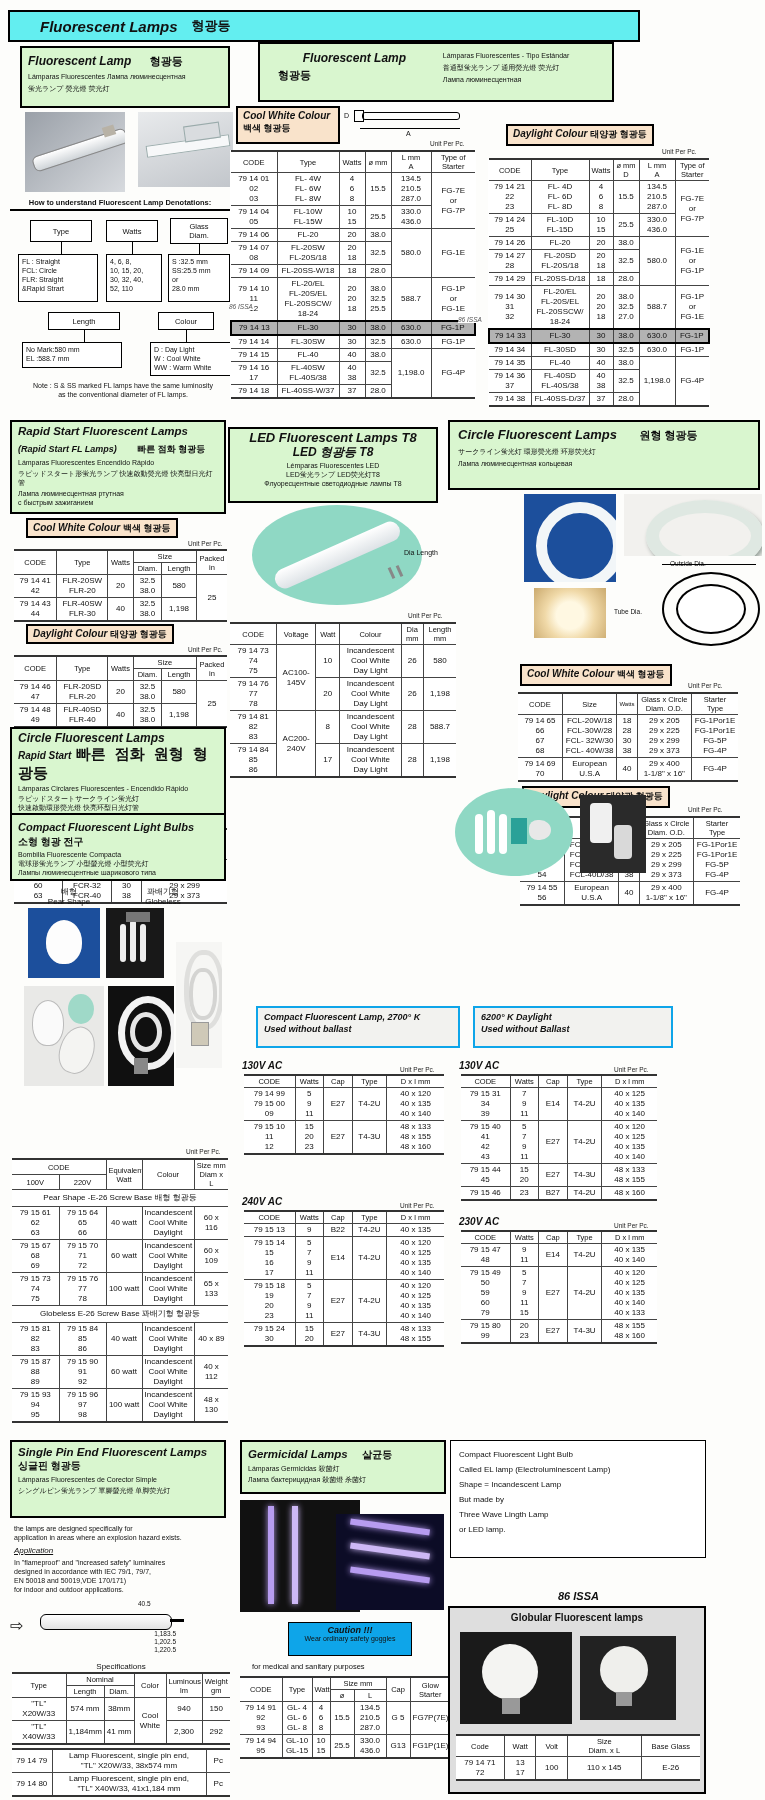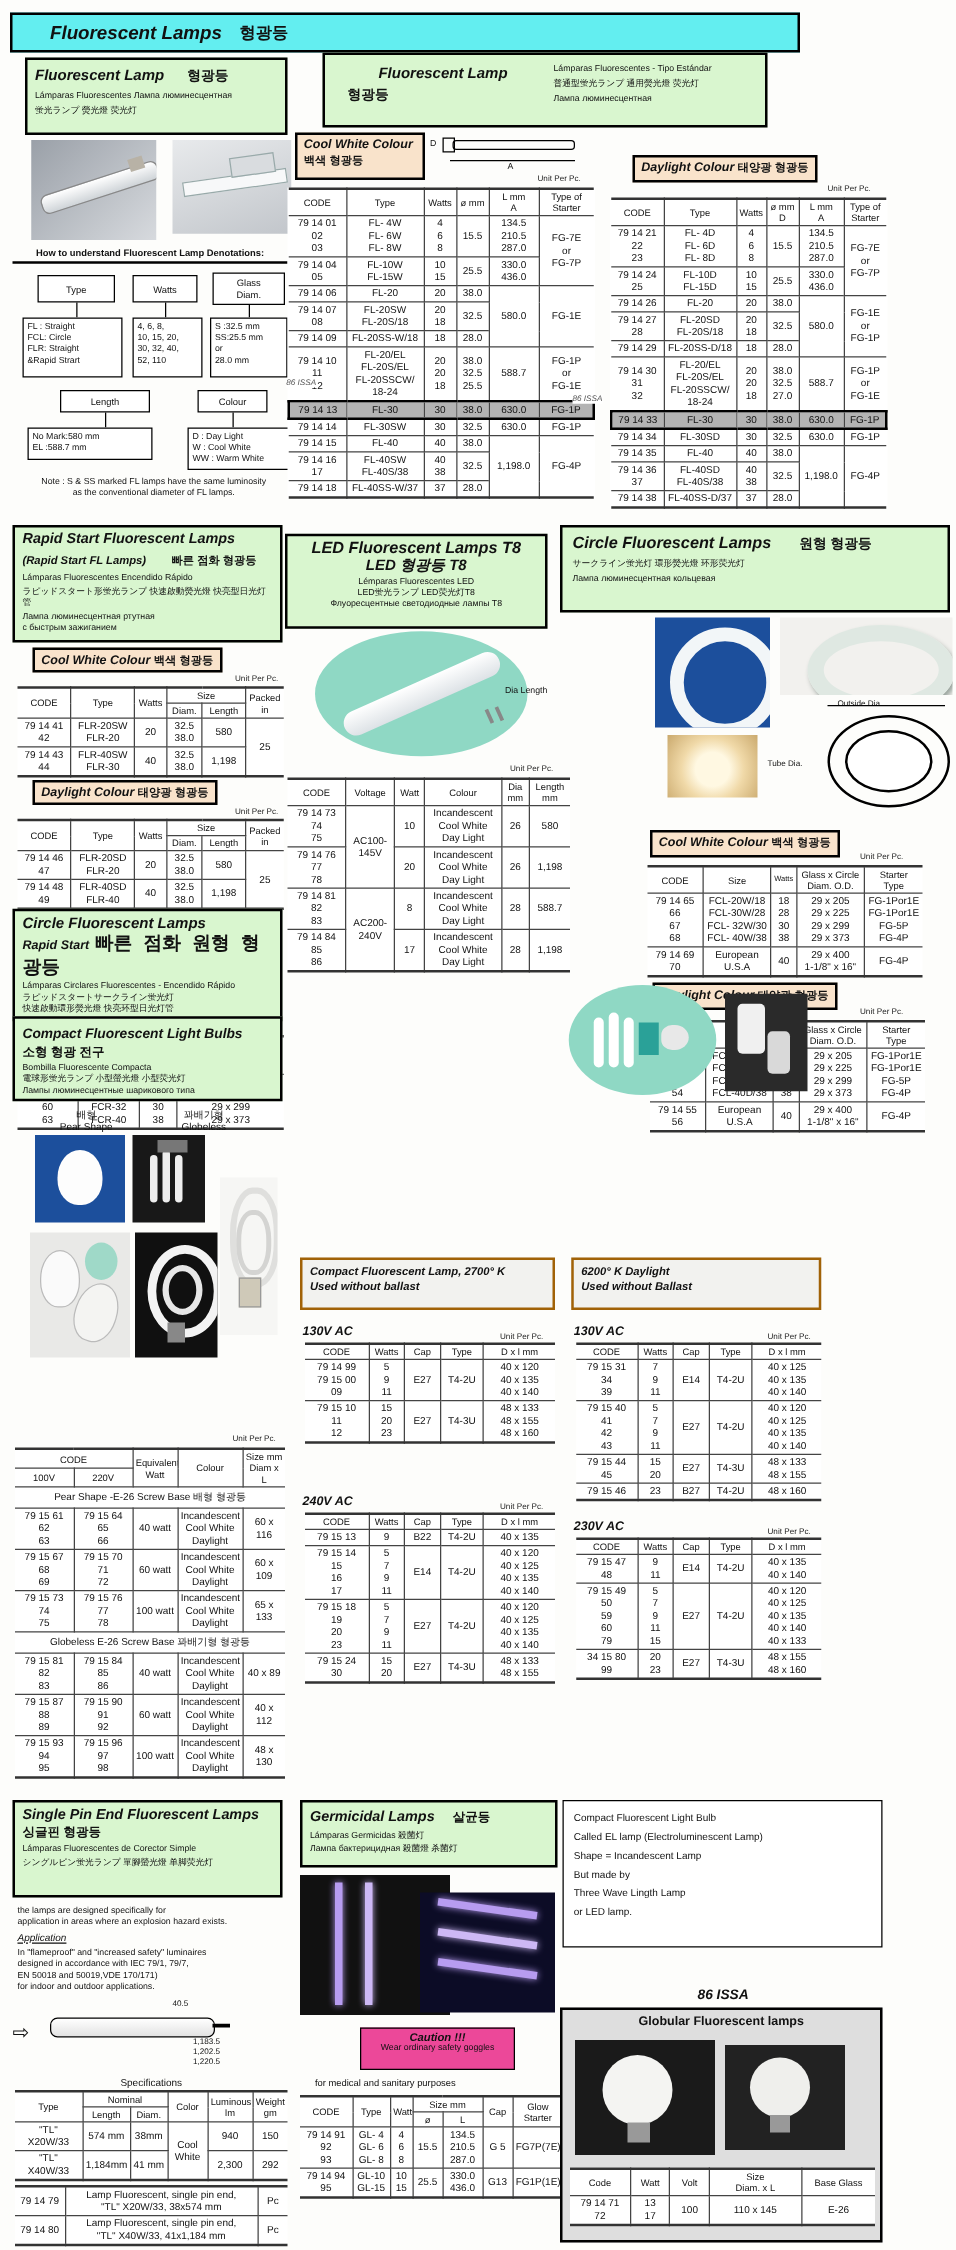--- a/index.html
+++ b/index.html
@@ -30,21 +30,21 @@
   [data-name="cell-code"],[data-name="cell-c100"],[data-name="cell-c220"]{text-align:right;padding-right:4px;}
   [data-name="cell-type"],[data-name="cell-size"],[data-name="cell-desc"],[data-name="cell-colour"]{text-align:left;padding-left:3px;}
   
   .dbox{border:1px solid #000;background:#fff;font-size:7.5px;text-align:center;display:flex;align-items:center;justify-content:center;}
   .dboxL{border:1px solid #000;background:#fff;font-size:7px;line-height:9px;text-align:left;padding:2px 3px;}
   .vline{position:absolute;width:1px;background:#000;}
   
   .ph{position:absolute;overflow:hidden;}
   .blob{border-radius:50%;background:#8fd8c4;}
   .notebox{border:1px solid #000;background:#fff;font-size:8px;line-height:15px;padding:6px 8px;}
-  .cbox{border:2px solid #a16207;background:#f2f2ef;font-weight:bold;font-style:italic;font-size:9px;line-height:12px;padding:3px 6px;}
+  .cbox{border:2px solid #0ea5e9;background:#f2f2ef;font-weight:bold;font-style:italic;font-size:9px;line-height:12px;padding:3px 6px;margin-left:16px;}
   .graybox{border:2px solid #000;background:#dedede;}
 </style>
 </head>
 <body>
 
 <div id="page" data-name="catalog-page">
 
   <div class="abs" data-name="page-title-bar" style="left:8px;top:10px;width:632px;height:32px;background:#63eef0;border:2.5px solid #000;display:flex;align-items:center;padding-left:30px;gap:14px;">
     <span data-name="page-title" style="font-weight:bold;font-style:italic;font-size:15px;">Fluorescent Lamps</span>
     <span data-name="page-title-ko" style="font-weight:bold;font-size:13px;">형광등</span>
@@ -1185,21 +1185,21 @@
 15</td>
           <td data-name="cell-cap">E27</td>
           <td data-name="cell-type">T4-2U</td>
           <td data-name="cell-dxl">40 x 120
 40 x 125
 40 x 135
 40 x 140
 40 x 133</td>
         </tr>
         <tr data-name="table-row">
-          <td data-name="cell-code">34 15 80
+          <td data-name="cell-code">79 15 80
 99</td>
           <td data-name="cell-watts">20
 23</td>
           <td data-name="cell-cap">E27</td>
           <td data-name="cell-type">T4-3U</td>
           <td data-name="cell-dxl">48 x 155
 48 x 160</td>
         </tr>
       </tbody>
     </table>
@@ -1301,21 +1301,21 @@
     <div class="ph" style="left:0;top:0;width:120px;height:112px;background:#111;">
       <div style="position:absolute;left:28px;top:6px;width:6px;height:98px;background:#b79cf0;box-shadow:0 0 6px #b79cf0;"></div>
       <div style="position:absolute;left:52px;top:6px;width:6px;height:98px;background:#cdb8f5;box-shadow:0 0 6px #cdb8f5;"></div>
     </div>
     <div class="ph" style="left:96px;top:14px;width:108px;height:96px;background:#0c0c26;">
       <div style="position:absolute;left:14px;top:10px;width:80px;height:6px;background:#b79cf0;box-shadow:0 0 6px #b79cf0;transform:rotate(8deg);"></div>
       <div style="position:absolute;left:14px;top:34px;width:80px;height:6px;background:#cdb8f5;box-shadow:0 0 6px #cdb8f5;transform:rotate(8deg);"></div>
       <div style="position:absolute;left:14px;top:58px;width:80px;height:6px;background:#b79cf0;box-shadow:0 0 6px #b79cf0;transform:rotate(8deg);"></div>
     </div>
   </div>
-  <div class="abs" data-name="caution-box" style="left:288px;top:1622px;width:124px;height:34px;border:1.5px solid #000;background:#ec4899;text-align:center;padding-top:2px;">
+  <div class="abs" data-name="caution-box" style="left:288px;top:1622px;width:124px;height:34px;border:1.5px solid #000;background:#0ea5e9;text-align:center;padding-top:2px;">
     <div style="font-weight:bold;font-style:italic;font-size:9px;">Caution !!!</div>
     <div style="font-size:7px;">Wear ordinary safety goggles</div>
   </div>
   <div class="abs" data-name="medical-note" style="left:252px;top:1662px;width:190px;font-size:7.5px;">for medical and sanitary purposes</div>
   <table class="tbl abs" data-name="germicidal-table" style="left:240px;top:1676px;width:210px;">
     <colgroup>
         <col style="width:42px">
         <col style="width:30px">
         <col style="width:18px">
         <col style="width:24px">

